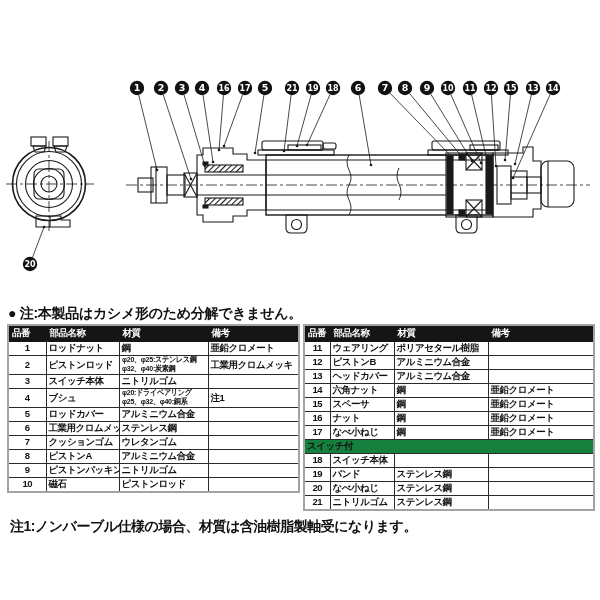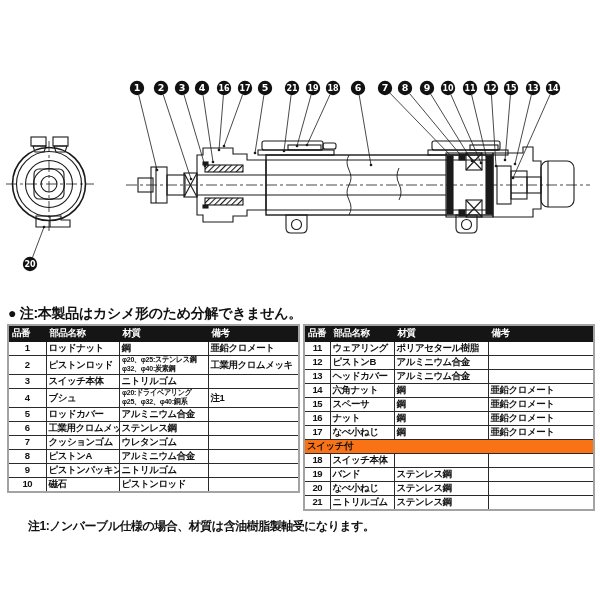--- a/index.html
+++ b/index.html
@@ -1,30 +1,30 @@
 <!DOCTYPE html>
 <html><head>
 <meta charset="utf-8">
 <style>
   html,body{margin:0;padding:0;background:#fff;}
   #page{position:relative;width:600px;height:600px;background:#fff;overflow:hidden;
         font-family:"Liberation Sans",sans-serif;color:#111;}
   #diagram{position:absolute;left:0;top:0;}
   .note-top{position:absolute;left:8px;top:305px;font-size:14px;font-weight:bold;letter-spacing:-0.3px;}
-  .note-bottom{position:absolute;left:28px;top:518px;font-size:12px;font-weight:bold;letter-spacing:-0.5px;white-space:nowrap;text-align:center;}
+  .note-bottom{position:absolute;left:10px;top:518px;font-size:14px;font-weight:bold;letter-spacing:-0.5px;white-space:nowrap;text-align:center;}
   table.parts{position:absolute;border-collapse:collapse;table-layout:fixed;
               border:2px solid #a3a3a3;font-weight:bold;}
   #table-left{left:7px;top:324px;width:291px;}
   #table-right{left:303px;top:324px;width:290px;}
   table.parts th{background:#151515;color:#fff;font-size:9.5px;text-align:left;
                  padding:1px 3px;height:12px;border:1px solid #151515;letter-spacing:-0.5px;overflow:hidden;}
   table.parts td{border:1px solid #2a2a2a;font-size:9.5px;letter-spacing:-0.5px;
                  padding:0 2px;height:13px;line-height:1.12;overflow:hidden;white-space:nowrap;}
   table.parts td.num{text-align:center;padding:0;}
-  tr.band td{background:#f97316;font-size:9.5px;}
+  tr.band td{background:#15803d;font-size:9.5px;}
   .two-line div{font-size:8px;letter-spacing:-0.3px;transform:scaleX(0.88);transform-origin:0 50%;white-space:nowrap;}
   svg text.co{fill:#fff;font-family:"DejaVu Sans","Liberation Sans",sans-serif;font-weight:bold;}
 </style>
 </head>
 <body>
 <div id="page">
 
 <svg id="diagram" width="600" height="305" viewBox="0 0 600 305">
   <defs>
     <pattern id="hatch" patternUnits="userSpaceOnUse" width="4" height="4" patternTransform="rotate(45)">

